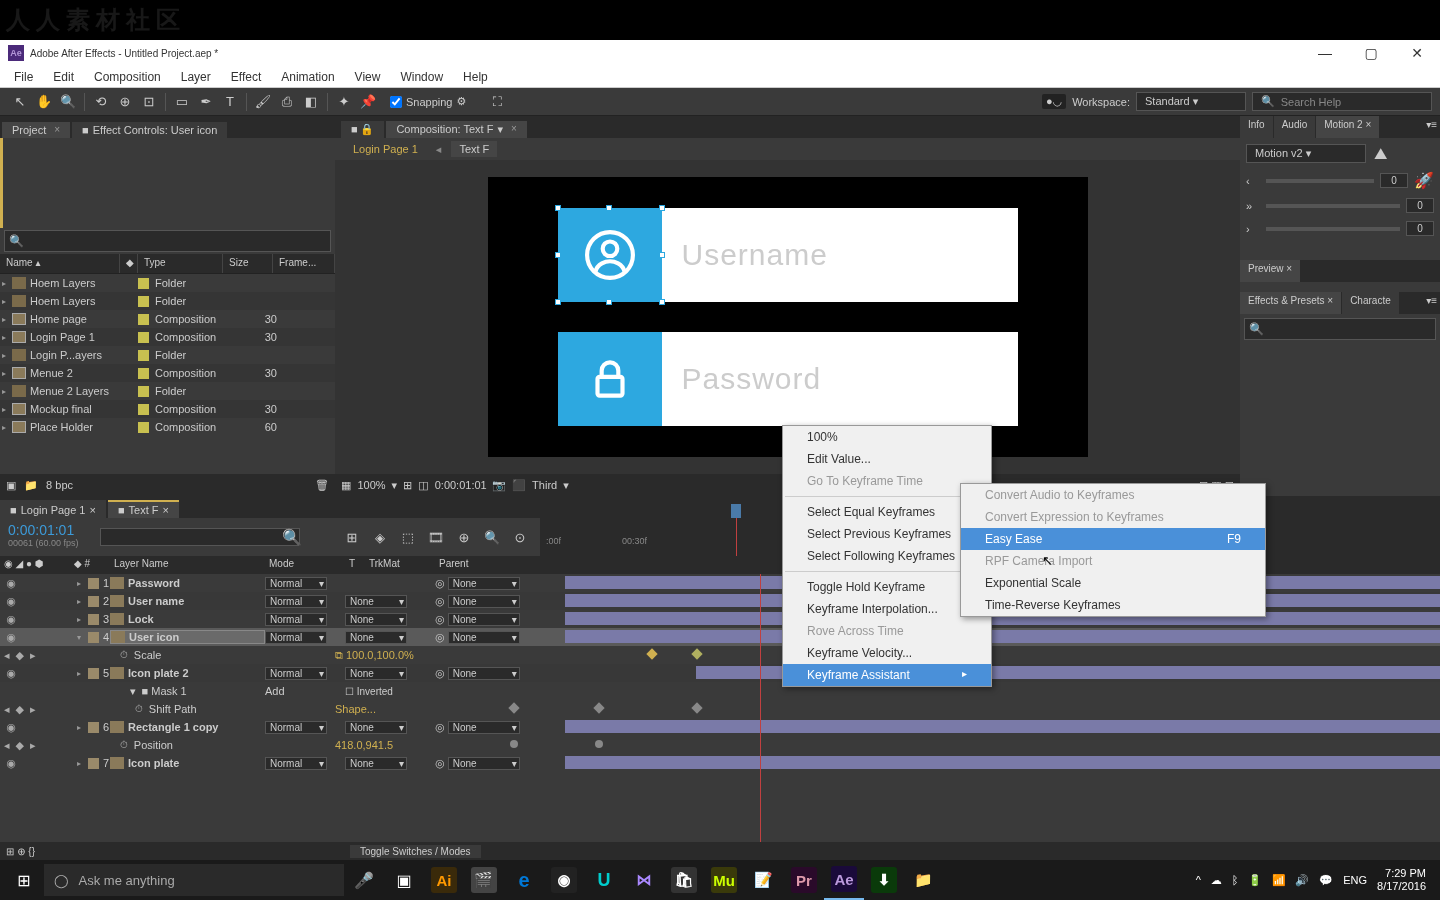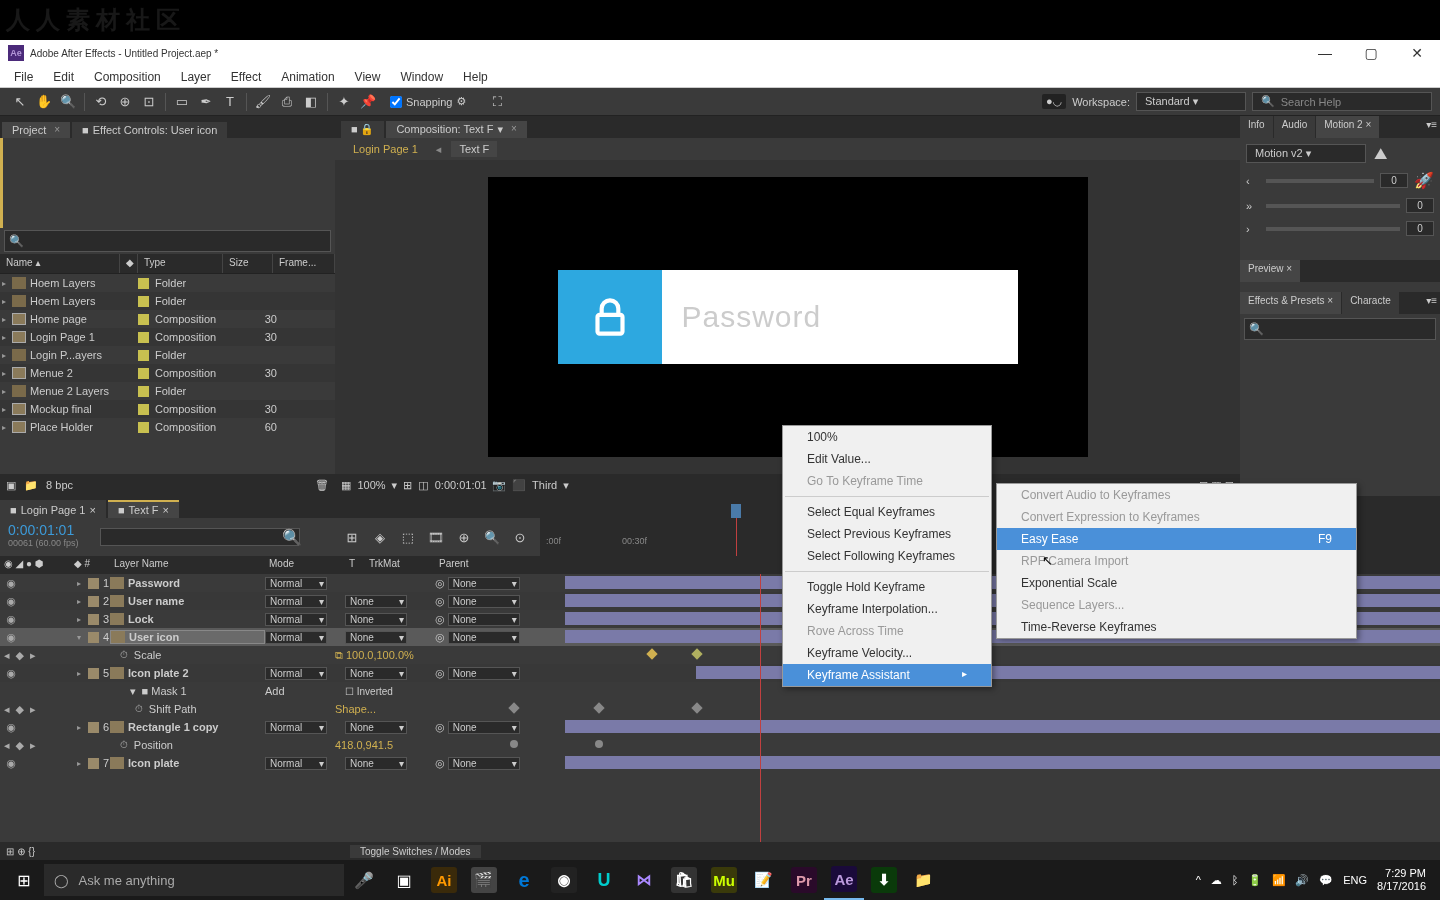--- a/index.html
+++ b/index.html
@@ -308,20 +308,38 @@
       <div class="breadcrumb-row">
         <span class="bc">Login Page 1</span>
         <span style="color:#888">◂</span>
         <span class="bc active">Text F</span>
       </div>
       <div class="viewer">
         <div class="canvas">
           <div class="input-box">
             <div class="iconbox">
               <svg class="user-svg" viewBox="0 0 24 24">
+                  <circle cx="12" cy="12" r="11" fill="none" stroke="#fff" stroke-width="2"></circle>
+                  <circle cx="12" cy="9" r="3.5" fill="none" stroke="#fff" stroke-width="2"></circle>
+                  <path d="M5 20c1-4 5-5 7-5s6 1 7 5" fill="none" stroke="#fff" stroke-width="2"></path>
+                </svg>
+              <div class="handle" style="top:-3px;left:-3px"></div>
+                <div class="handle" style="top:-3px;right:-3px"></div>
+              <div class="handle" style="bottom:-3px;left:-3px"></div>
+                <div class="handle" style="bottom:-3px;right:-3px"></div>
+              <div class="handle" style="top:-3px;left:48px"></div>
+                <div class="handle" style="bottom:-3px;left:48px"></div>
+              <div class="handle" style="left:-3px;top:44px"></div>
+                <div class="handle" style="right:-3px;top:44px"></div>
+            </div>
+            <div class="label">Username</div>
+          </div>
+          <div class="input-box">
+            <div class="iconbox">
+              <svg class="user-svg" viewBox="0 0 24 24">
                   <rect x="6" y="11" width="12" height="9" rx="1" fill="none" stroke="#fff" stroke-width="2"></rect>
                   <path d="M8 11V8a4 4 0 018 0v3" fill="none" stroke="#fff" stroke-width="2"></path>
                 </svg>
             </div>
             <div class="label">Password</div>
           </div>
         </div>
       </div>
       <div class="viewer-footer">
         <span>▦</span>
@@ -671,39 +689,36 @@
       <span>Rove Across Time</span>
     </div>
     <div class="ctx-item">
       <span>Keyframe Velocity...</span>
     </div>
     <div class="ctx-item highlight">
       <span>Keyframe Assistant</span>
       <span class="arrow">▸</span>
     </div>
   </div>
-<div class="context-menu" style="left:996px;top:483px;width:361px" id="ctx2">
+<div class="context-menu" style="left:960px;top:483px;width:306px" id="ctx2">
     <div class="ctx-item disabled">
       <span>Convert Audio to Keyframes</span>
     </div>
     <div class="ctx-item disabled">
       <span>Convert Expression to Keyframes</span>
     </div>
     <div class="ctx-item highlight">
       <span>Easy Ease</span>
       <span>F9</span>
     </div>
     <div class="ctx-item disabled">
       <span>RPF Camera Import</span>
     </div>
     <div class="ctx-item">
       <span>Exponential Scale</span>
-    </div>
-    <div class="ctx-item disabled">
-      <span>Sequence Layers...</span>
     </div>
     <div class="ctx-item">
       <span>Time-Reverse Keyframes</span>
     </div>
   </div>
 <div style="position:absolute;left:1042px;top:553px;width:12px;height:18px;z-index:101;color:#000;font-size:13px">↖</div>
 
 <div class="taskbar">
   <div class="start">⊞</div>
   <div class="cortana">

